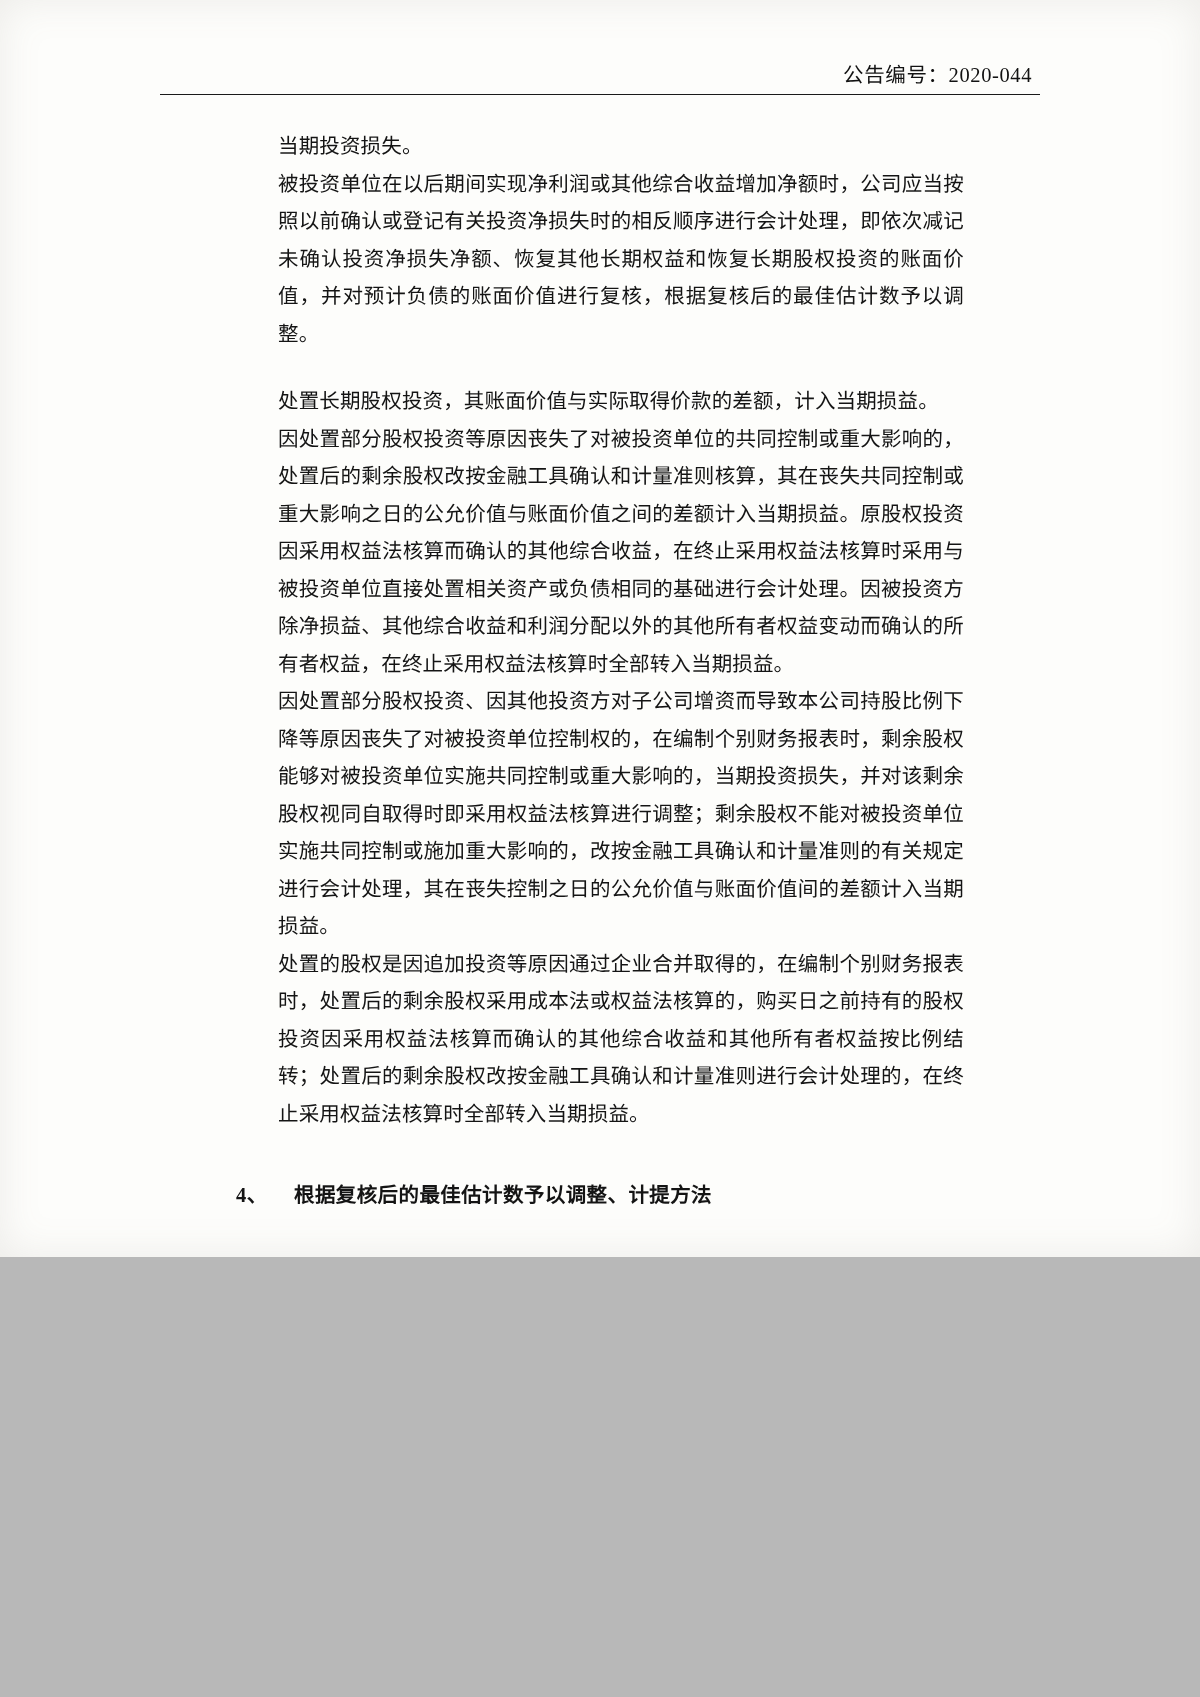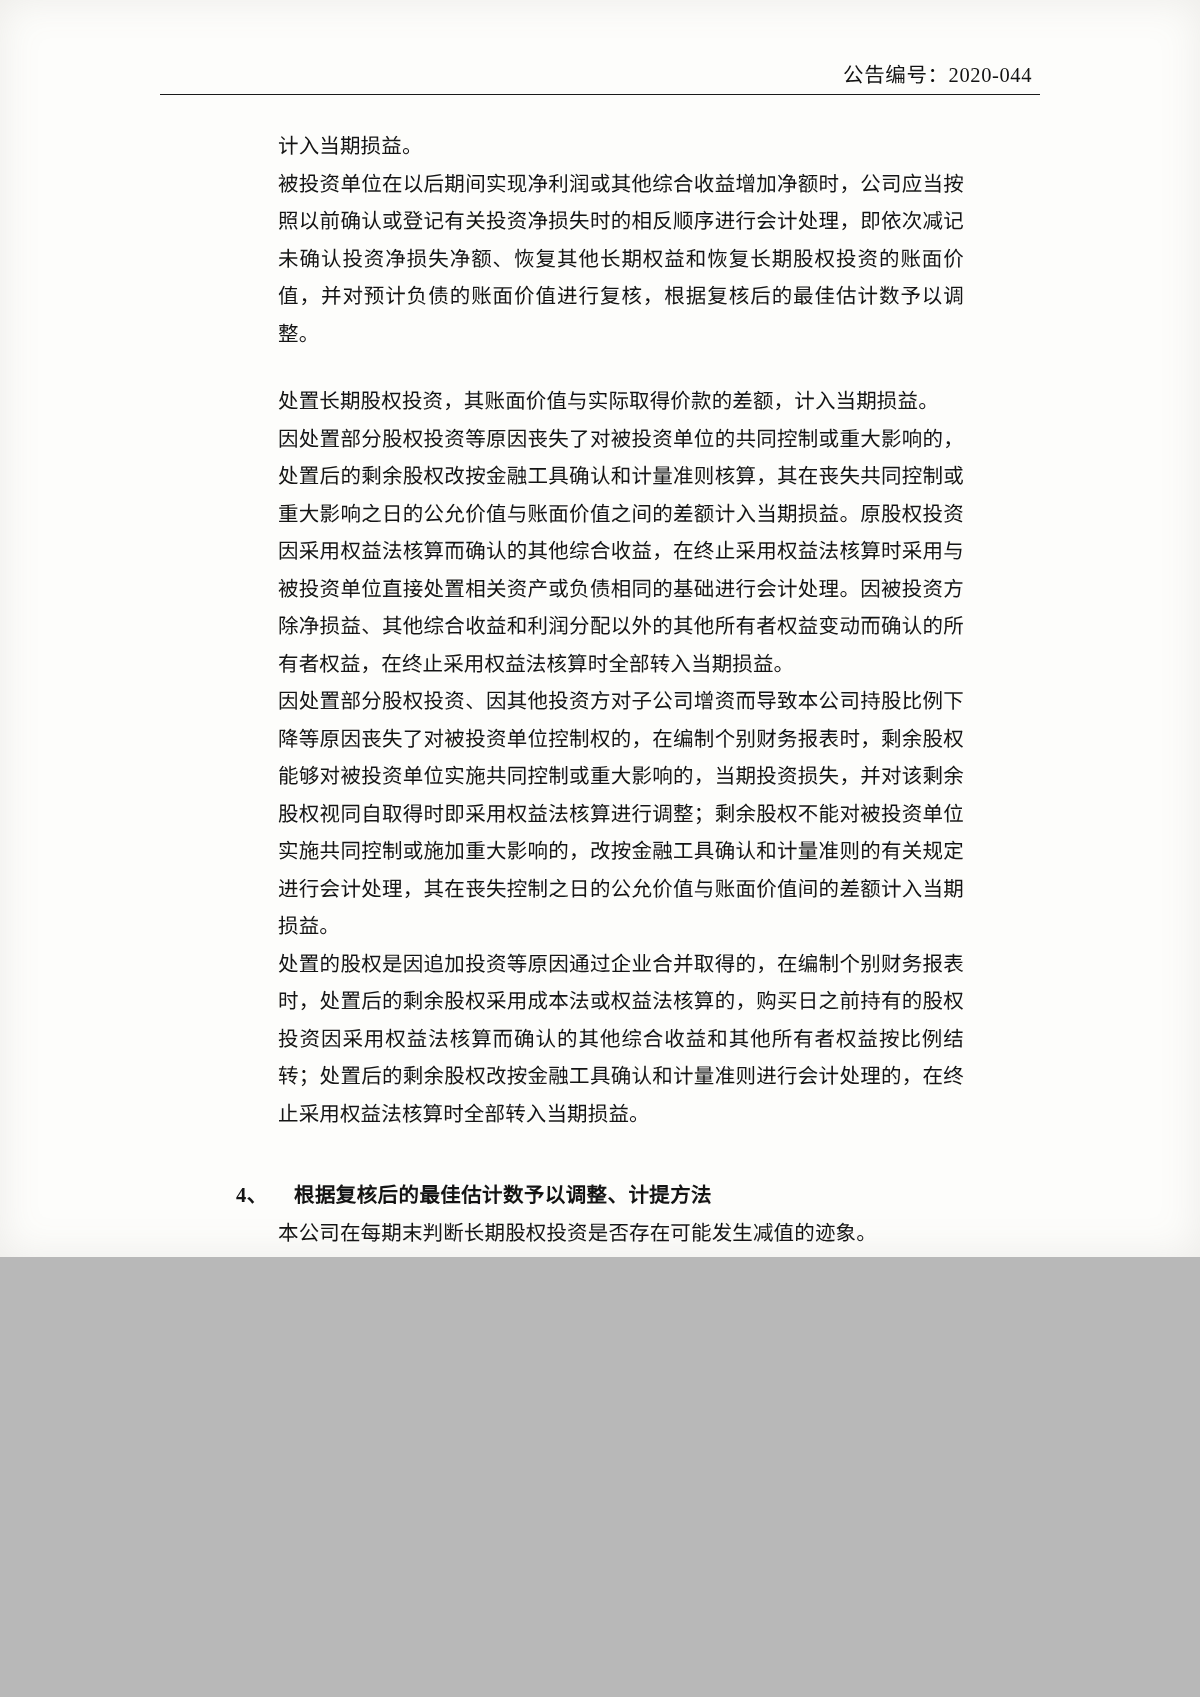--- a/index.html
+++ b/index.html
@@ -94,37 +94,36 @@
 </head>
 <body>
 
 <div class="page">
 
   <div class="header">公告编号：2020-044</div>
   <div class="header-rule"></div>
 
   <div class="content">
 
-    <p class="indent">计入当期损益。</p>
+    <p class="indent">当期投资损失。</p>
     <p class="indent">被投资单位在以后期间实现净利润或其他综合收益增加净额时，公司应当按照以前确认或登记有关投资净损失时的相反顺序进行会计处理，即依次减记未确认投资净损失净额、恢复其他长期权益和恢复长期股权投资的账面价值，并对预计负债的账面价值进行复核，根据复核后的最佳估计数予以调整。</p>
 
     <div class="spacer-md"></div>
 
 
     <p class="indent">处置长期股权投资，其账面价值与实际取得价款的差额，计入当期损益。</p>
     <p class="indent">因处置部分股权投资等原因丧失了对被投资单位的共同控制或重大影响的，处置后的剩余股权改按金融工具确认和计量准则核算，其在丧失共同控制或重大影响之日的公允价值与账面价值之间的差额计入当期损益。原股权投资因采用权益法核算而确认的其他综合收益，在终止采用权益法核算时采用与被投资单位直接处置相关资产或负债相同的基础进行会计处理。因被投资方除净损益、其他综合收益和利润分配以外的其他所有者权益变动而确认的所有者权益，在终止采用权益法核算时全部转入当期损益。</p>
     <p class="indent">因处置部分股权投资、因其他投资方对子公司增资而导致本公司持股比例下降等原因丧失了对被投资单位控制权的，在编制个别财务报表时，剩余股权能够对被投资单位实施共同控制或重大影响的，当期投资损失，并对该剩余股权视同自取得时即采用权益法核算进行调整；剩余股权不能对被投资单位实施共同控制或施加重大影响的，改按金融工具确认和计量准则的有关规定进行会计处理，其在丧失控制之日的公允价值与账面价值间的差额计入当期损益。</p>
     <p class="indent">处置的股权是因追加投资等原因通过企业合并取得的，在编制个别财务报表时，处置后的剩余股权采用成本法或权益法核算的，购买日之前持有的股权投资因采用权益法核算而确认的其他综合收益和其他所有者权益按比例结转；处置后的剩余股权改按金融工具确认和计量准则进行会计处理的，在终止采用权益法核算时全部转入当期损益。</p>
 
     <div class="spacer-lg"></div>
 
     <div class="section-heading">
       <span class="num">4、</span>
       <span class="txt">根据复核后的最佳估计数予以调整、计提方法</span>
     </div>
 
-    <p class="indent">本公司在每期末判断长期股权投资是否存在可能发生减值的迹象。</p>
 
   </div>
 
   <div class="footer">66</div>
 
 </div>
 
 </body></html>

